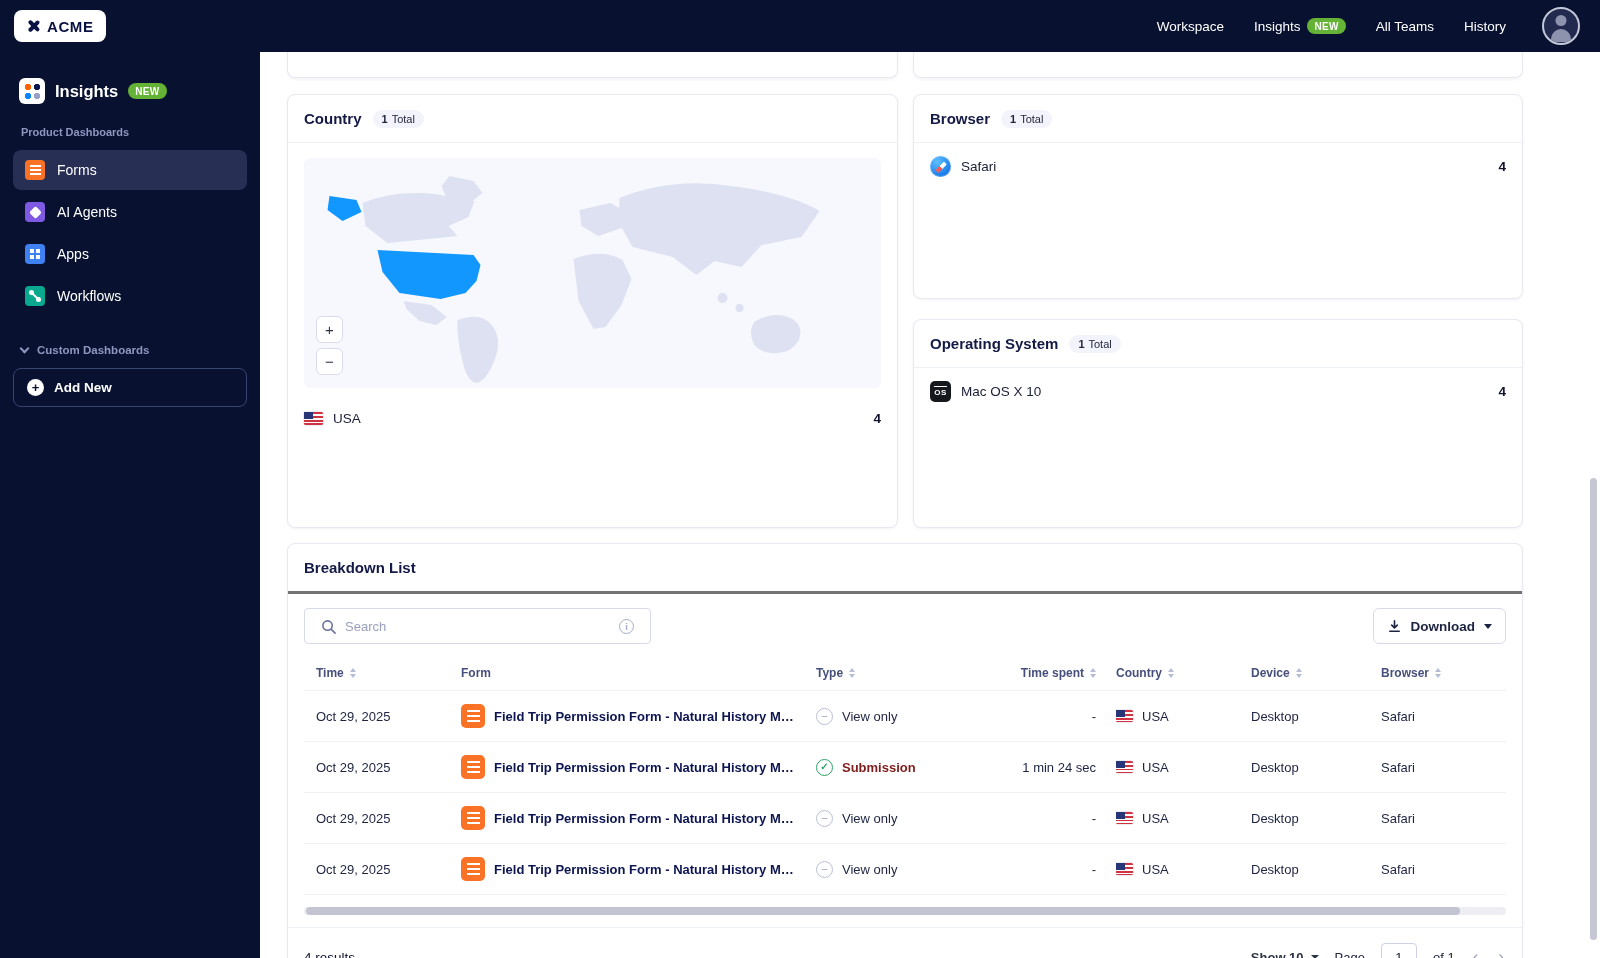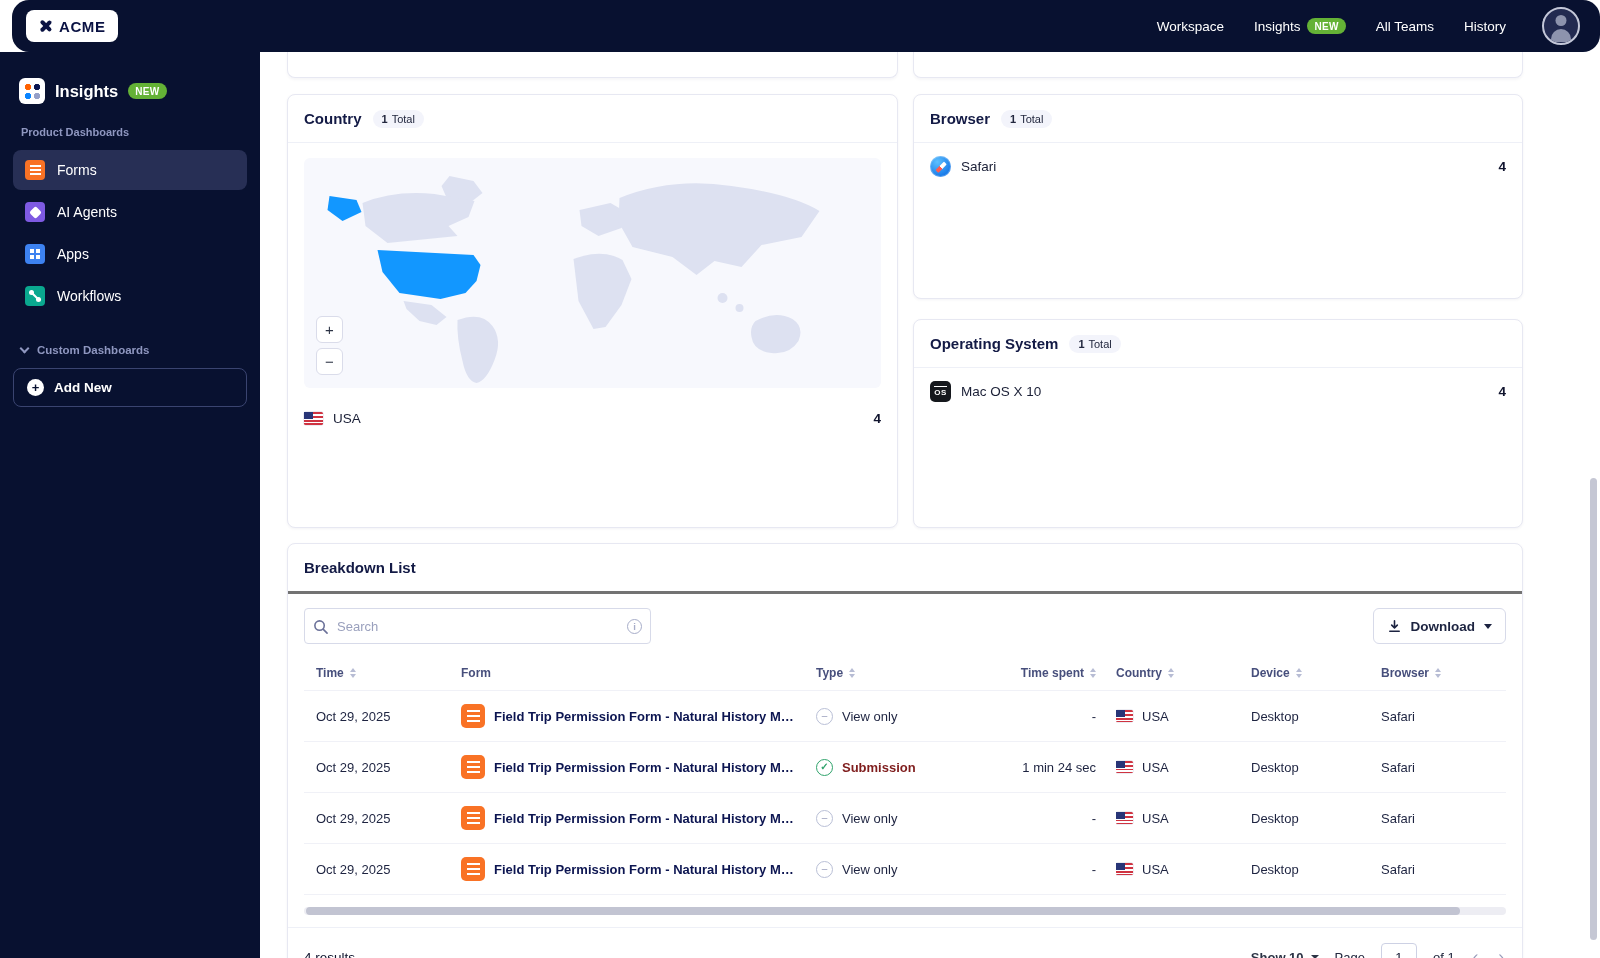--- a/index.html
+++ b/index.html
@@ -1,21 +1,21 @@
 <!DOCTYPE html>
 <html><head>
 <meta charset="utf-8">
 <style>
   * { margin:0; padding:0; box-sizing:border-box; }
   html,body { width:1600px; height:958px; overflow:hidden; background:#fff;
     font-family:"Liberation Sans", sans-serif; }
 
   
-  .topbar{position:fixed;top:0;left:12px;right:0;height:52px;background:#081130;
-    display:flex;align-items:center;justify-content:space-between;padding:0 20px 0 14px;z-index:50;border-radius:17px;}
+  .topbar{position:fixed;top:0;left:0;right:0;height:52px;background:#081130;
+    display:flex;align-items:center;justify-content:space-between;padding:0 20px 0 14px;z-index:50;}
   .logo-pill{background:#fff;border-radius:8px;height:32px;padding:0 12px;display:flex;
     align-items:center;gap:7px;font-weight:bold;color:#0a1243;font-size:15px;letter-spacing:.6px;cursor:pointer;}
   .logo-mark{position:relative;width:14px;height:14px;}
   .logo-mark::before,.logo-mark::after{content:"";position:absolute;left:6px;top:0;width:3.5px;height:14px;
     background:#0a1243;border-radius:2px;}
   .logo-mark::before{transform:rotate(45deg);} .logo-mark::after{transform:rotate(-45deg);}
   .topnav{display:flex;align-items:center;gap:30px;}
   .topnav .nav-item{color:#fff;font-size:13.5px;cursor:pointer;display:flex;align-items:center;gap:7px;}
   .badge-new{background:#64b236;color:#fff;font-size:10px;font-weight:bold;border-radius:9px;
     padding:2.5px 7px;letter-spacing:.3px;}
@@ -105,21 +105,21 @@
     transform:translate(-50%,-50%) rotate(-45deg);background:linear-gradient(90deg,#ff5b50 0 50%,#fff 50% 100%);}
   .macos-ic{width:21px;height:21px;border-radius:5px;background:#15181d;color:#fff;flex:0 0 auto;
     display:flex;align-items:center;justify-content:center;}
   .macos-ic::before{content:"OS";font-size:8px;font-weight:bold;letter-spacing:.4px;border-top:1px solid #fff;padding-top:1px;}
 
   
   .card-breakdown{margin-top:15px;width:1236px;}
   .bd-title-row{padding:0 16px;height:50px;display:flex;align-items:center;border-bottom:3px solid #737373;}
   .bd-controls{display:flex;justify-content:space-between;align-items:center;padding:14px 16px 12px;}
   .search{width:347px;height:36px;border:1px solid #d7dae9;border-radius:4px;display:flex;
-    align-items:center;gap:9px;padding:0 8px;background:#fff;}
+    align-items:center;gap:9px;padding:0 16px;background:#fff;}
   .search input{border:none;outline:none;flex:1;font-size:13px;color:#2c3345;background:transparent;
     font-family:"Liberation Sans", sans-serif;}
   .search input::placeholder{color:#9aa0bd;}
   .info-ic{width:15px;height:15px;border:1.4px solid #a7adc9;border-radius:50%;color:#a7adc9;
     display:flex;align-items:center;justify-content:center;cursor:pointer;flex:0 0 auto;}
   .info-ic::before{content:"i";font-size:9.5px;font-weight:bold;}
   .download-btn{height:36px;border:1px solid #d7dae9;border-radius:6px;background:#fff;display:flex;
     align-items:center;gap:9px;padding:0 13px;font-size:13.5px;font-weight:600;color:#1c2340;cursor:pointer;
     font-family:"Liberation Sans", sans-serif;}
   .caret{width:0;height:0;border-left:4.5px solid transparent;border-right:4.5px solid transparent;

